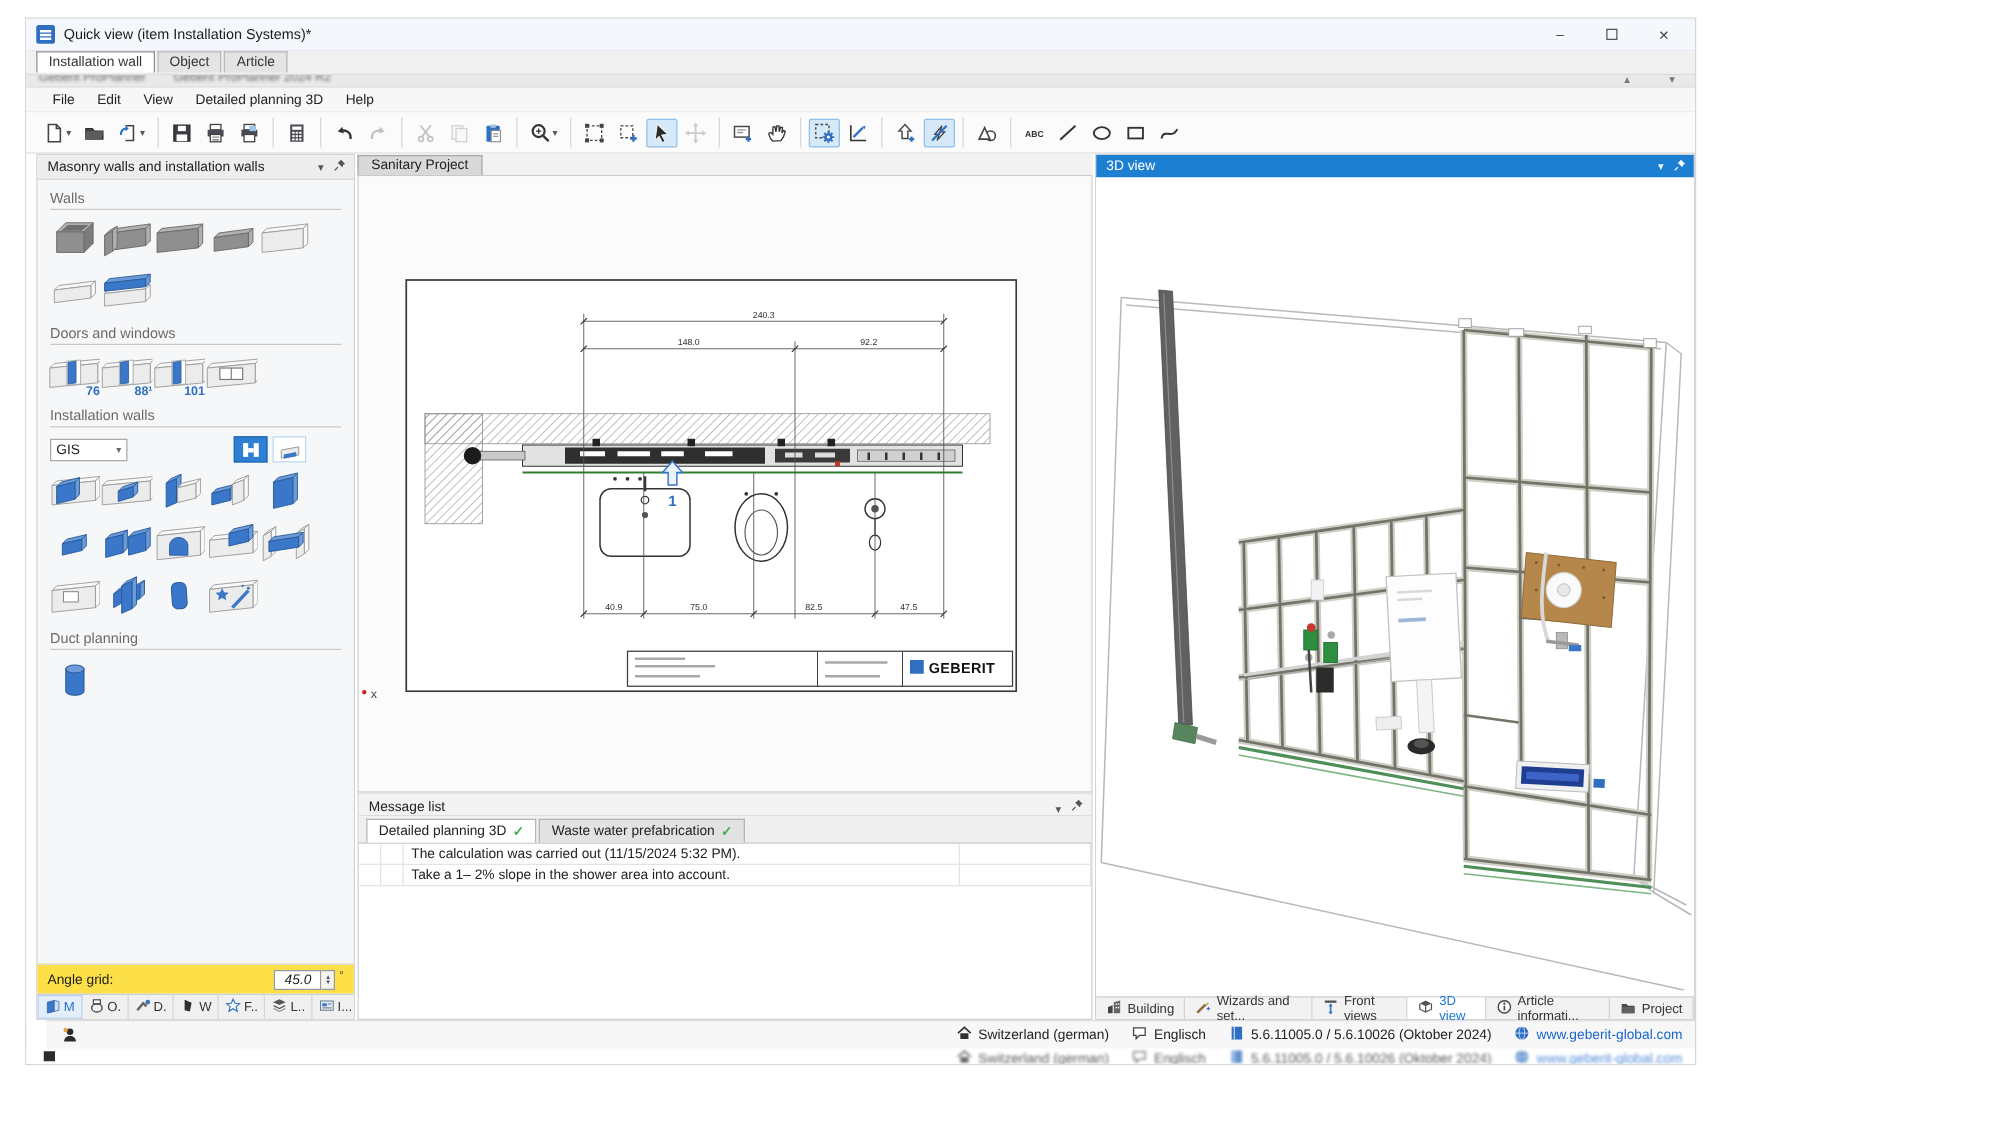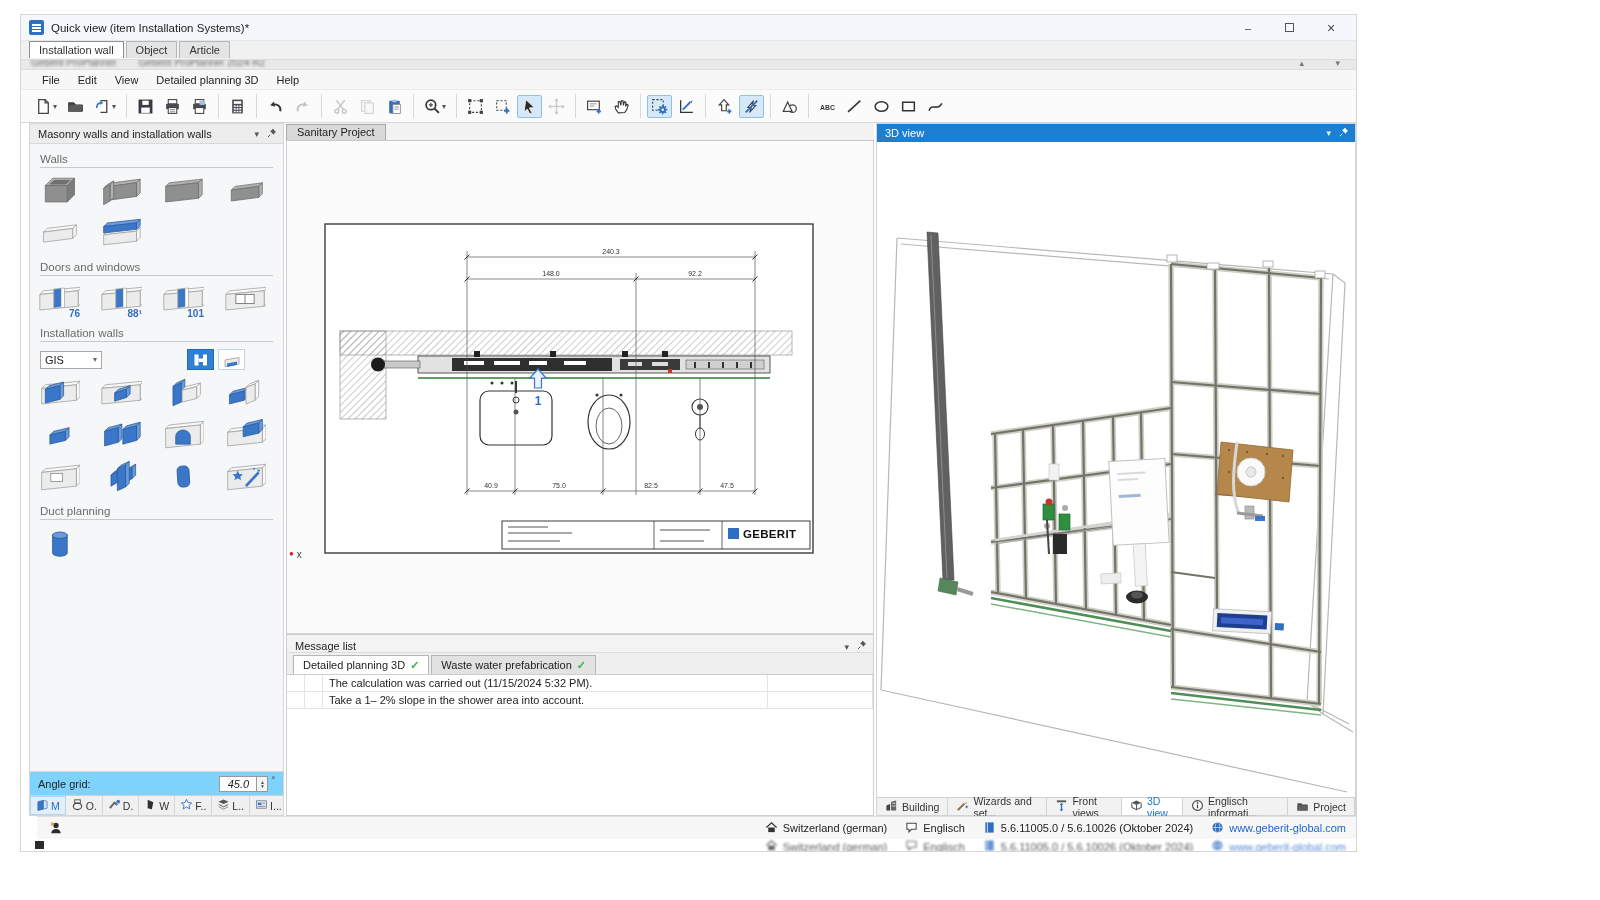--- a/index.html
+++ b/index.html
@@ -40,31 +40,31 @@
   .main{position:absolute;top:108px;left:0;right:0;height:693px;background:#fff;}
   .lpanel{position:absolute;left:8px;top:0;width:255px;height:693px;border:1px solid #d5d5d5;background:#f6f7f8;}
   .cpanel{position:absolute;left:265px;top:0;width:588px;height:693px;}
   .rpanel{position:absolute;left:855px;top:0;width:480px;height:693px;border:1px solid #cfd4d9;}
   
   .lp-header{height:20px;background:#ededed;border-bottom:1px solid #d8d8d8;display:flex;align-items:center;padding:0 6px 0 8px;}
   .lp-header .t{flex:1;color:#222;}
   .hdr-caret{font-size:9px;color:#555;margin-right:8px;}
   .lp-body{position:absolute;top:20px;left:0;right:0;bottom:44px;overflow:hidden;padding-bottom:4px;}
   .sec-title{margin:9px 10px 0;padding-bottom:2px;border-bottom:1px solid #c9c9c9;color:#6a6a6a;font-size:11.5px;}
-  .thumb-row{display:flex;gap:20px;padding:5px 8px 1px;}
+  .thumb-row{display:flex;gap:0;padding:5px 8px 1px;}
   .thumb{width:42px;height:36px;position:relative;display:flex;align-items:center;justify-content:center;}
   .thumb svg{display:block;}
   .thumb-num{position:absolute;right:0;bottom:-2px;color:#2f6fc1;font-weight:bold;font-size:10px;}
   .iw-controls{display:flex;align-items:center;margin:7px 10px 0;}
   .gis-select{width:62px;height:18px;background:#fff;border:1px solid #a9a9a9;display:flex;align-items:center;padding:0 4px;color:#222;}
   .gis-select .gc{margin-left:auto;font-size:8px;color:#666;}
   .iw-toggles{margin-left:auto;margin-right:28px;display:flex;gap:4px;}
   .tglbtn{width:27px;height:21px;border:1px solid #bcd6ee;background:#fff;display:flex;align-items:center;justify-content:center;}
   .tglbtn.active{background:#2f80d4;border-color:#2368b2;}
-  .lp-footer{position:absolute;left:0;right:0;bottom:20px;height:24px;background:#7dd3fc;border-top:1px solid #d8d8d8;display:flex;align-items:center;padding:0 8px;}
+  .lp-footer{position:absolute;left:0;right:0;bottom:20px;height:24px;background:#fde047;border-top:1px solid #d8d8d8;display:flex;align-items:center;padding:0 8px;}
   .ag-input{margin-left:auto;width:38px;height:16px;border:1px solid #999;background:#fff;text-align:center;padding:1px 3px;font-size:11px;color:#222;font-style:italic;}
   .spinner{width:11px;height:16px;border:1px solid #999;border-left:none;background:#f4f4f4;display:flex;flex-direction:column;align-items:center;justify-content:center;font-size:5px;color:#555;line-height:4px;}
   .deg{font-size:9px;color:#333;margin-left:3px;align-self:flex-start;margin-top:3px;}
   .lp-tabs{position:absolute;left:0;right:0;bottom:0;height:20px;background:#f0f0f0;border-top:1px solid #cfcfcf;display:flex;}
   .lp-tab{display:flex;align-items:center;gap:2px;padding:0 5px;font-size:10.5px;color:#333;border-right:1px solid #d6d6d6;}
   .lp-tab.active{background:#e4eefb;color:#1f6fc4;border:1px solid #b7d4ee;}
   
   .cp-tabrow{height:18px;background:#f2f2f2;display:flex;align-items:center;border-bottom:1px solid #c9c9c9;}
   .cp-tab{height:16px;background:#d9d9d9;border:1px solid #a8a8a8;border-bottom:none;padding:1px 10px 0;font-size:11px;color:#222;}
   .cp-canvas{position:absolute;top:18px;left:0;right:0;height:493px;background:#fbfbfb;border:1px solid #d2d2d2;border-top:none;}
@@ -1122,21 +1122,21 @@
                 <line x1="7" y1="6.5" x2="7" y2="11.5" stroke="#555" stroke-width="1.1"></line>
               </svg></span>
             <span>3D view</span>
           </div>
           <div class="rp-tab">
             <span><svg viewBox="0 0 14 14" width="13" height="13">
                 <circle cx="7" cy="7" r="5.3" fill="#fff" stroke="#444" stroke-width="1.2"></circle>
                 <rect x="6.3" y="6" width="1.4" height="4" fill="#444"></rect>
                 <circle cx="7" cy="4.2" r="1" fill="#444"></circle>
               </svg></span>
-            <span>Englisch informati...</span>
+            <span>Article informati...</span>
           </div>
           <div class="rp-tab">
             <span><svg viewBox="0 0 14 14" width="13" height="13">
                 <path d="M1.5 4.5h4L7 6h5.5v6.5h-11z" fill="#4a4a4a"></path>
                 <path d="M1.5 7h11v5.5h-11z" fill="#616161"></path>
               </svg></span>
             <span>Project</span>
           </div>
         </div>
     </div>

